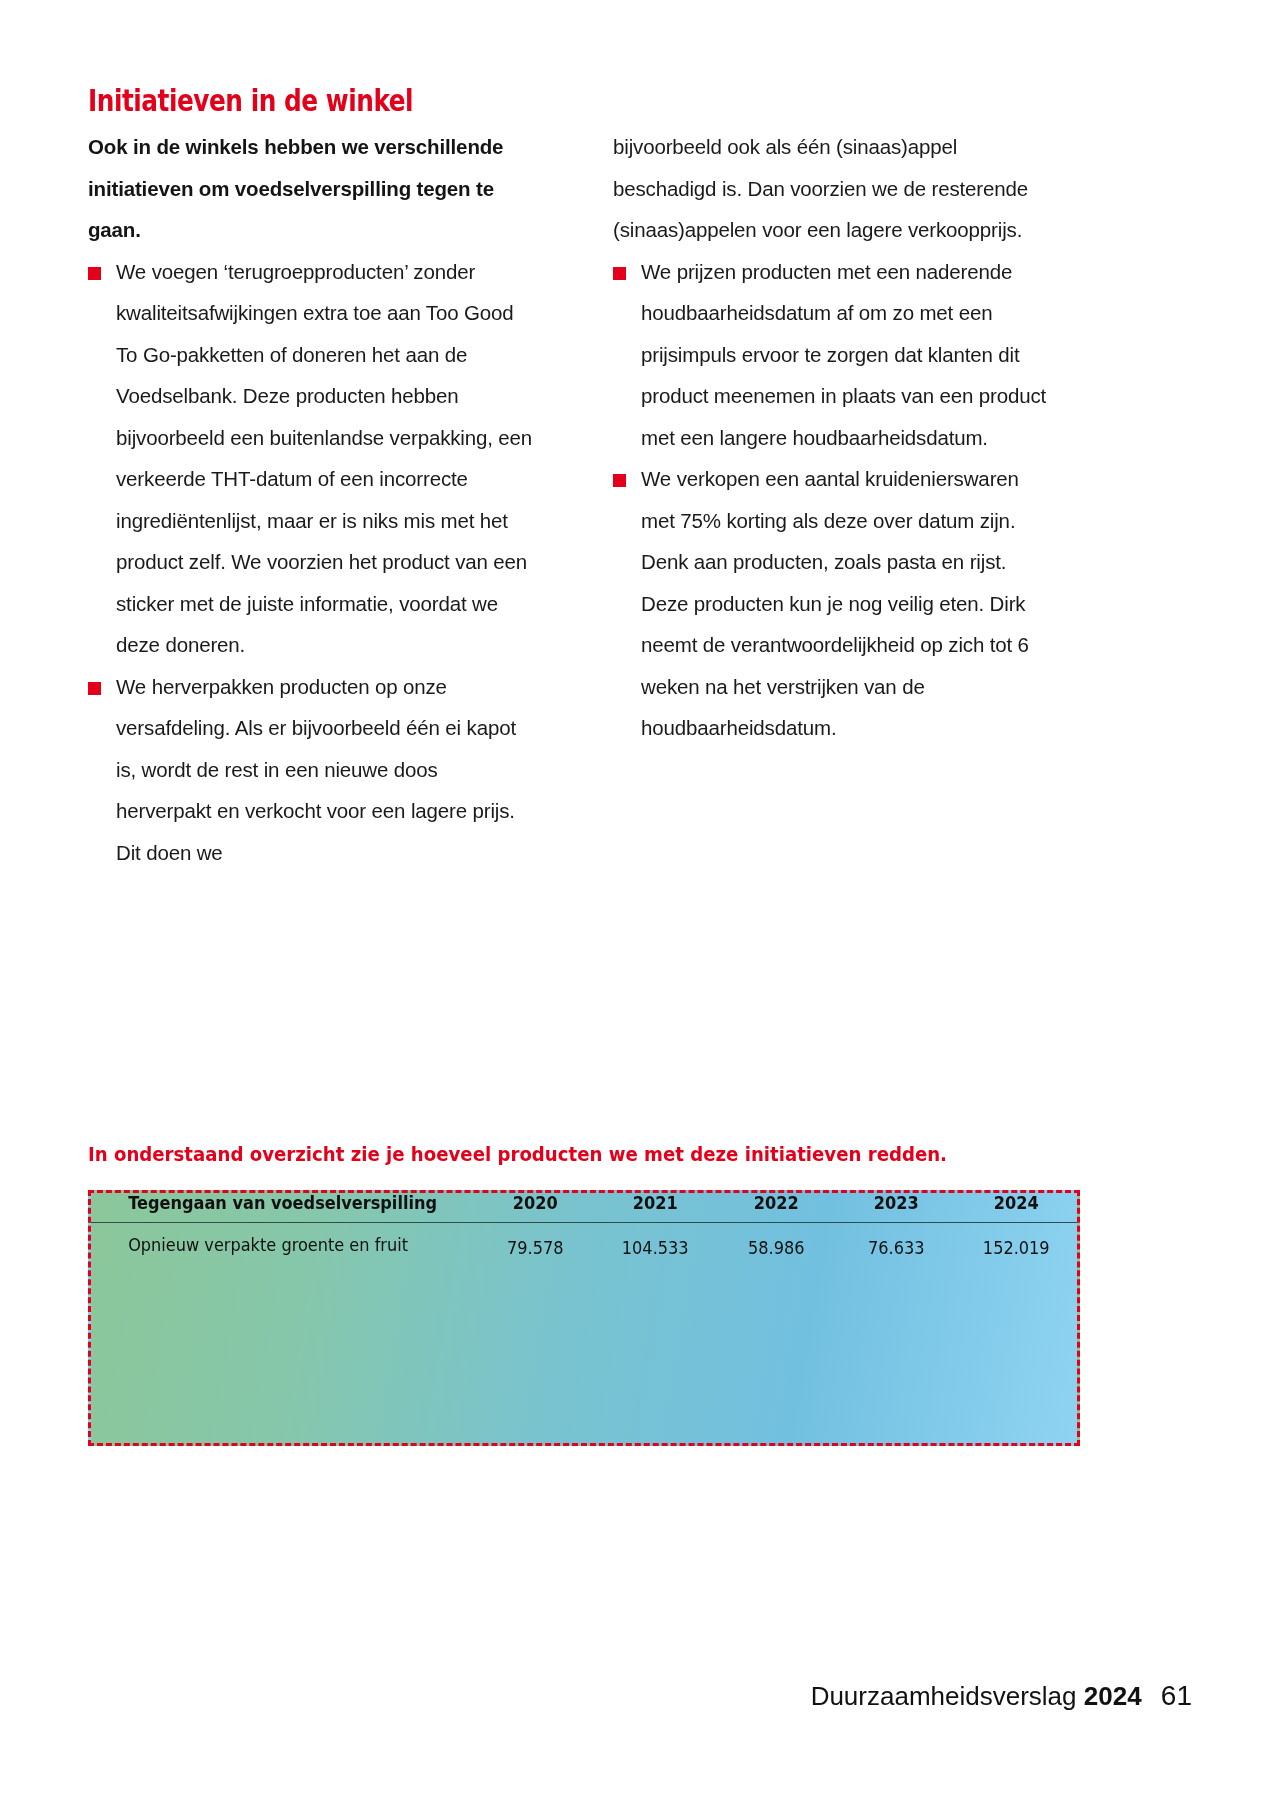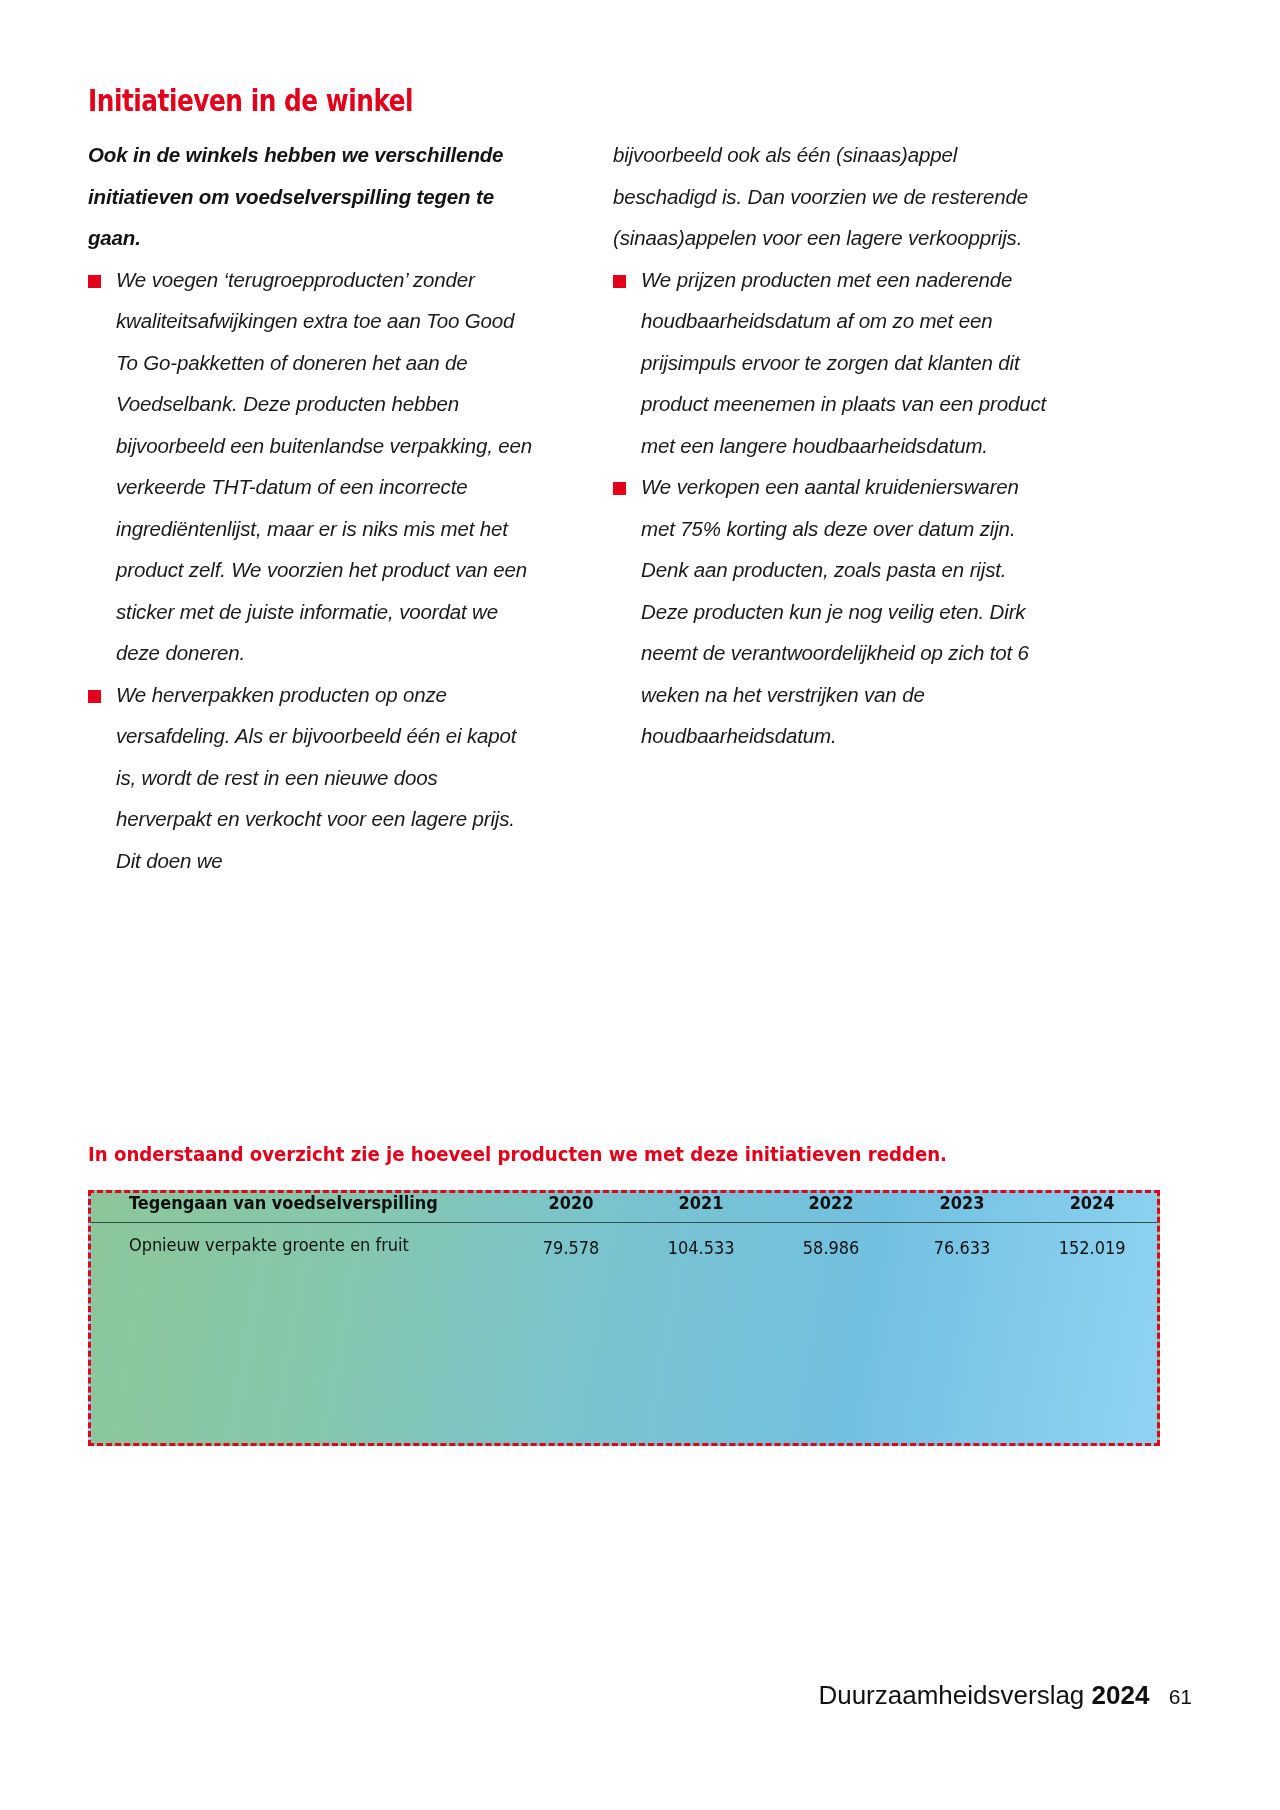--- a/index.html
+++ b/index.html
@@ -31,26 +31,25 @@
     letter-spacing: -0.6px;
     color: #e2001a;
     transform: scaleX(0.80);
     transform-origin: left center;
     white-space: nowrap;
   }
 
   
   .col {
     position: absolute;
-    top: 134px;
+    top: 126px;
     font-size: 20.5px;
     line-height: 41.5px;
     color: #1a1a1a;
     letter-spacing: -0.15px;
-    font-style: italic;
   }
   .col-left  { left: 88px;  width: 448px; }
   .col-right { left: 613px; width: 438px; }
 
   .lead {
     font-weight: bold;
     font-size: 20.5px;
     line-height: 41.5px;
     color: #141414;
   }
@@ -87,21 +86,21 @@
     transform: scaleX(0.93);
     transform-origin: left center;
     white-space: nowrap;
   }
 
   
   .data-box {
     position: absolute;
     left: 88px;
     top: 1190px;
-    width: 1072px;
+    width: 992px;
     height: 256px;
     border: 3px dashed #e2001a;
     background: linear-gradient(100deg, #8cc79a 0%, #86c7ab 22%, #79c3cf 48%, #72c0e0 72%, #8fd3f2 100%);
     padding: 0;
   }
 
   table.data {
     width: 100%;
     border-collapse: collapse;
     font-size: 17.5px;
@@ -157,21 +156,21 @@
   
   .footer {
     position: absolute;
     right: 88px;
     top: 1680px;
     font-size: 26px;
     color: #111111;
     white-space: nowrap;
   }
   .footer .yr  { font-weight: bold; }
-  .footer .pg  { font-weight: normal; margin-left: 12px; font-size: 21px; }
+  .footer .pg  { font-weight: normal; margin-left: 12px; font-size: 28px; }
 </style>
 </head>
 <body>
 
 <div class="page">
 
   <h1 class="heading">Initiatieven in de winkel</h1>
 
   <div class="col col-left">
     <p class="lead">Ook in de winkels hebben we verschillende initiatieven om voedselverspilling tegen te gaan.</p>

